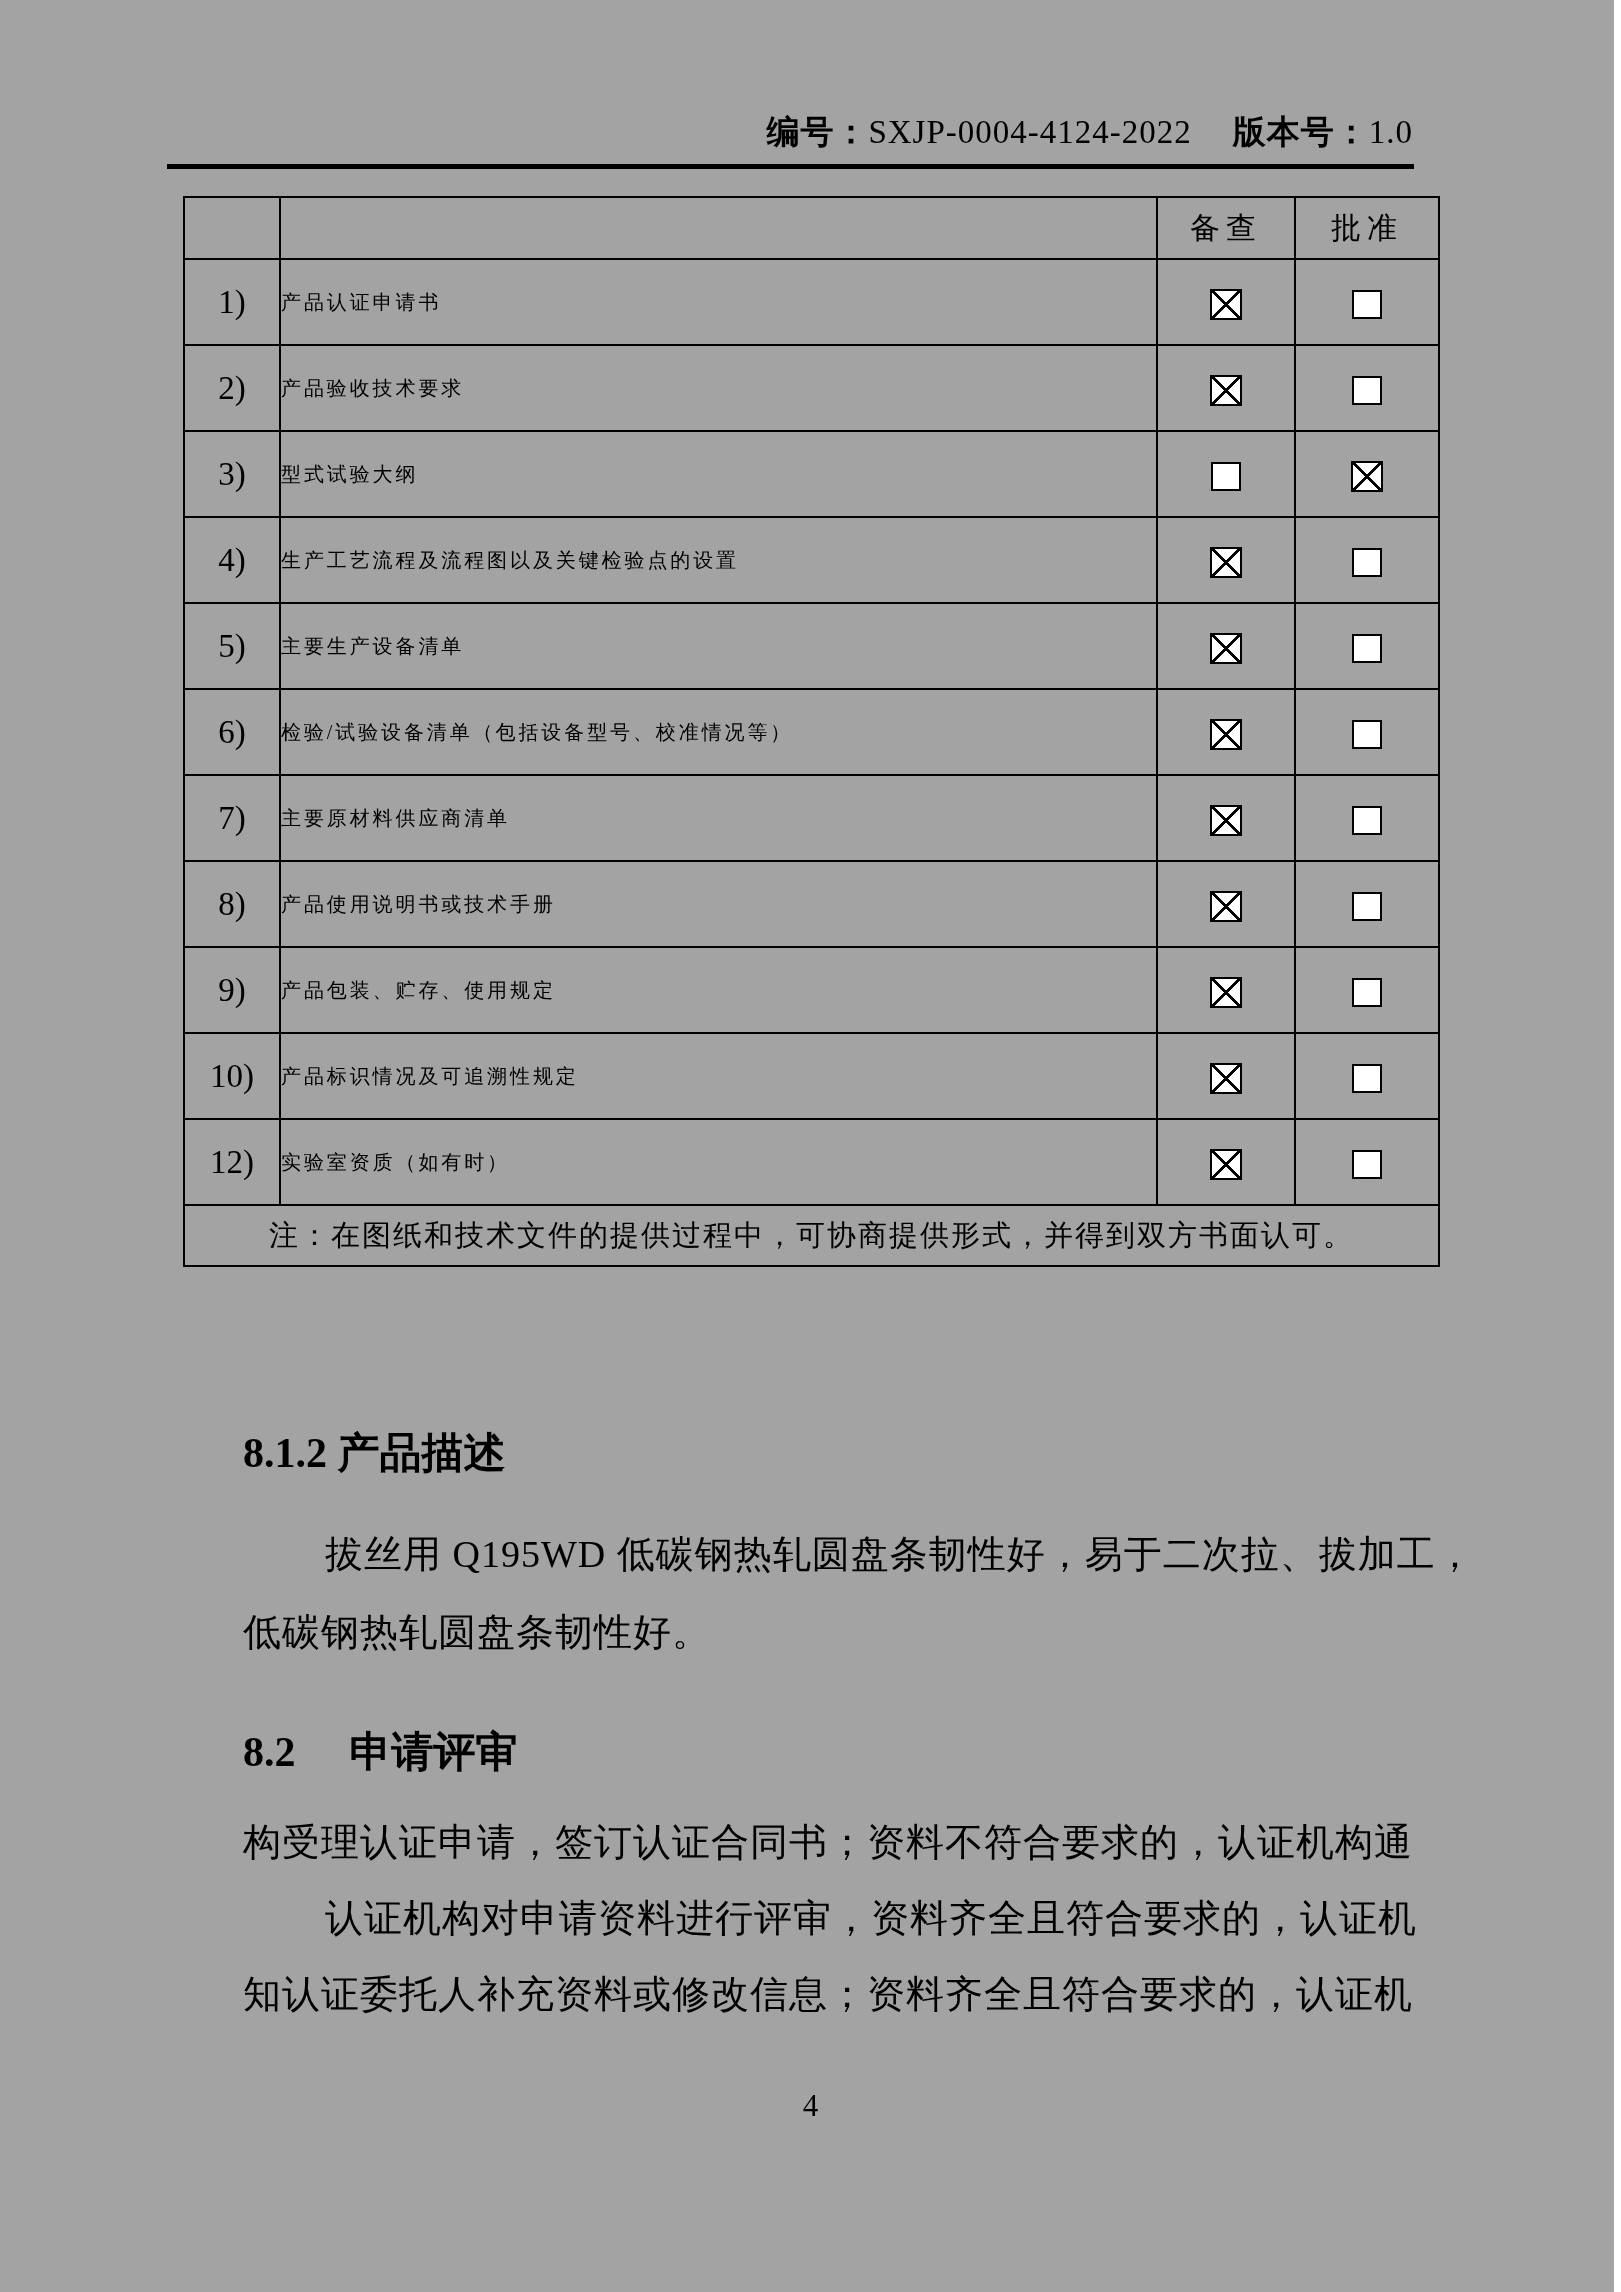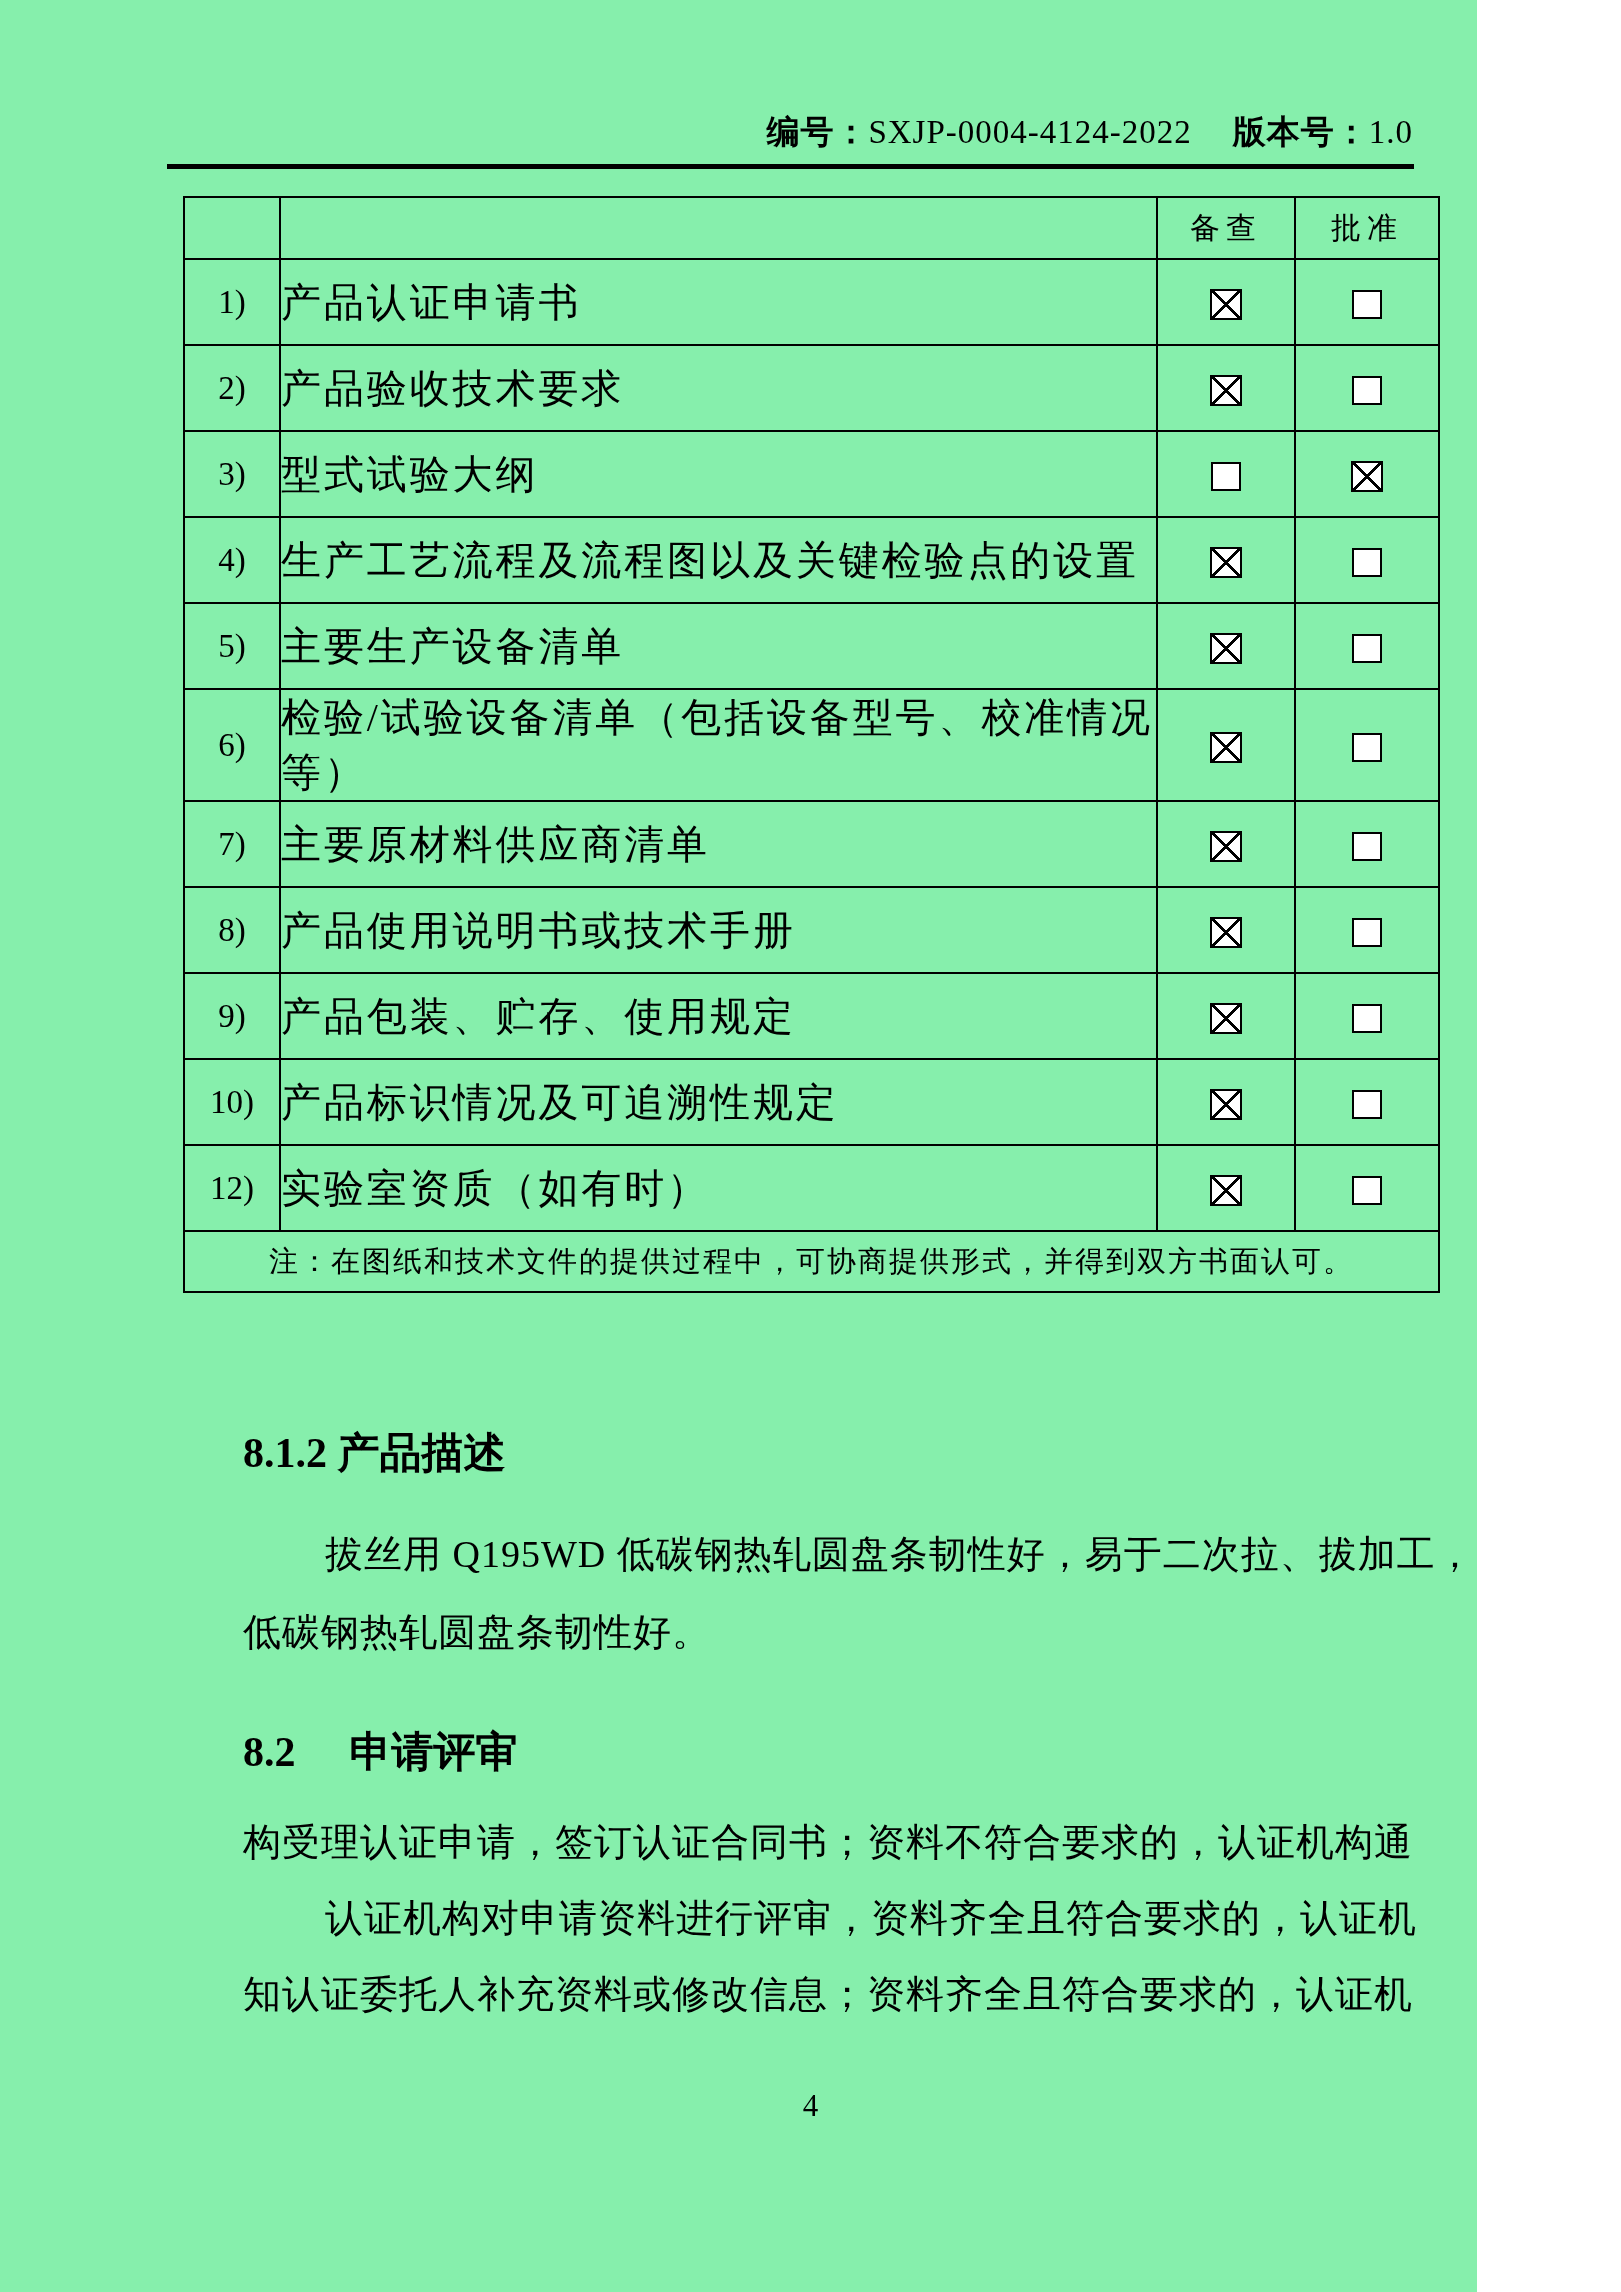--- a/index.html
+++ b/index.html
@@ -1,23 +1,22 @@
 <!DOCTYPE html>
 <html><head>
 <meta charset="utf-8">
 <style>
   html,body{margin:0;padding:0;background:#ffffff;}
   .page{
     position:relative;
-    width:1453px;height:2293px;
-    background:#86efac;
+    width:1614px;height:2293px;
+    background:#a3a3a3;
     font-family:"Liberation Serif","DejaVu Serif",serif;
     color:#000;
     overflow:hidden;
-    padding-left:24px;
   }
   
   .doc-meta{
     position:absolute;top:110px;left:686px;width:727px;
     text-align:right;font-size:33px;line-height:45px;
     letter-spacing:1px;white-space:nowrap;
   }
   .doc-meta .lbl{font-weight:bold;}
   .doc-meta .gap{margin-left:41px;}
   .head-rule{
@@ -35,21 +34,21 @@
     padding:0;
     vertical-align:middle;
     overflow:hidden;
   }
   tr.head-row{height:62px;}
   tr.item-row{height:86px;}
   tr.note-row{height:61px;}
   td.c{text-align:center;}
   td.colhead{letter-spacing:5.9px;font-size:30px;}
   td.num{text-align:center;font-size:33px;font-family:"Liberation Serif","DejaVu Serif",serif;}
-  td.desc{padding-left:11.8px;letter-spacing:2.9px;font-size:40px;}
+  td.desc{padding-left:11.8px;letter-spacing:2.9px;font-size:20px;}
   td.notecell{padding-left:11.8px;font-size:29px;letter-spacing:2px;text-align:center;}
   
   .cb{
     display:inline-block;width:25.5px;height:25.5px;
     border:2px solid #000;background:#fff;vertical-align:middle;
   }
   .cb.checked{
     width:27.4px;height:27.4px;
     background-image:
       linear-gradient(45deg,  transparent 47%, #000 47%, #000 53%, transparent 53%),

